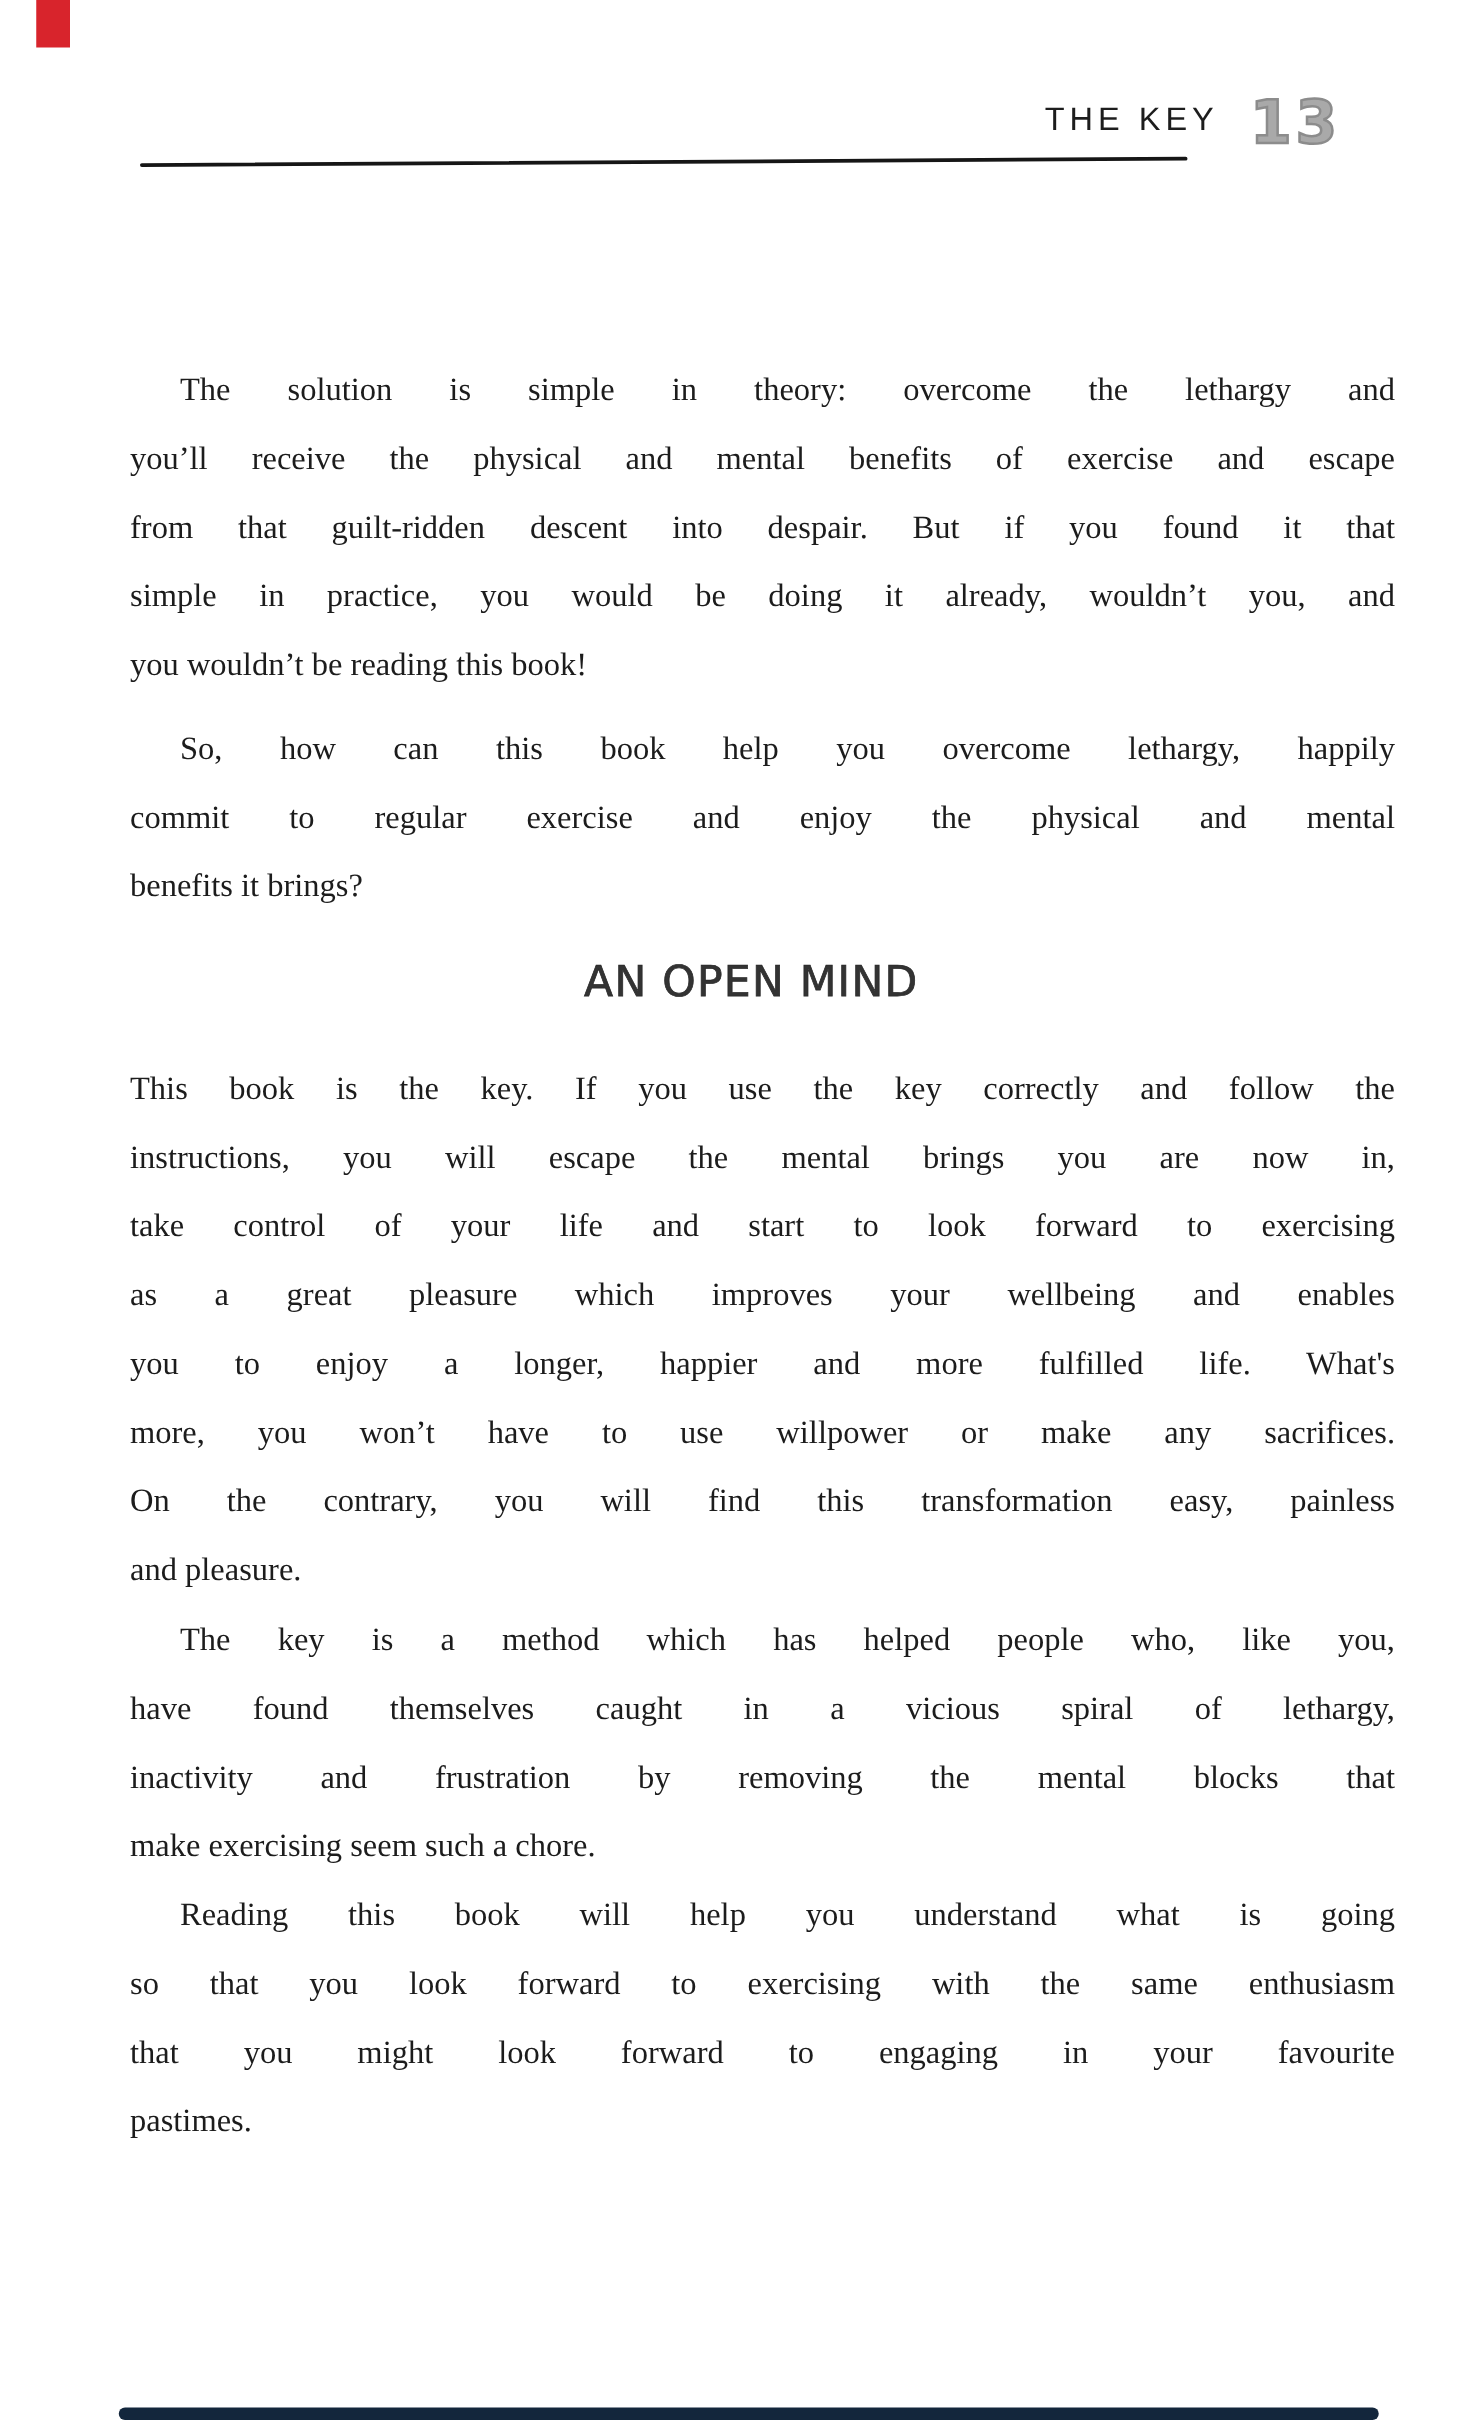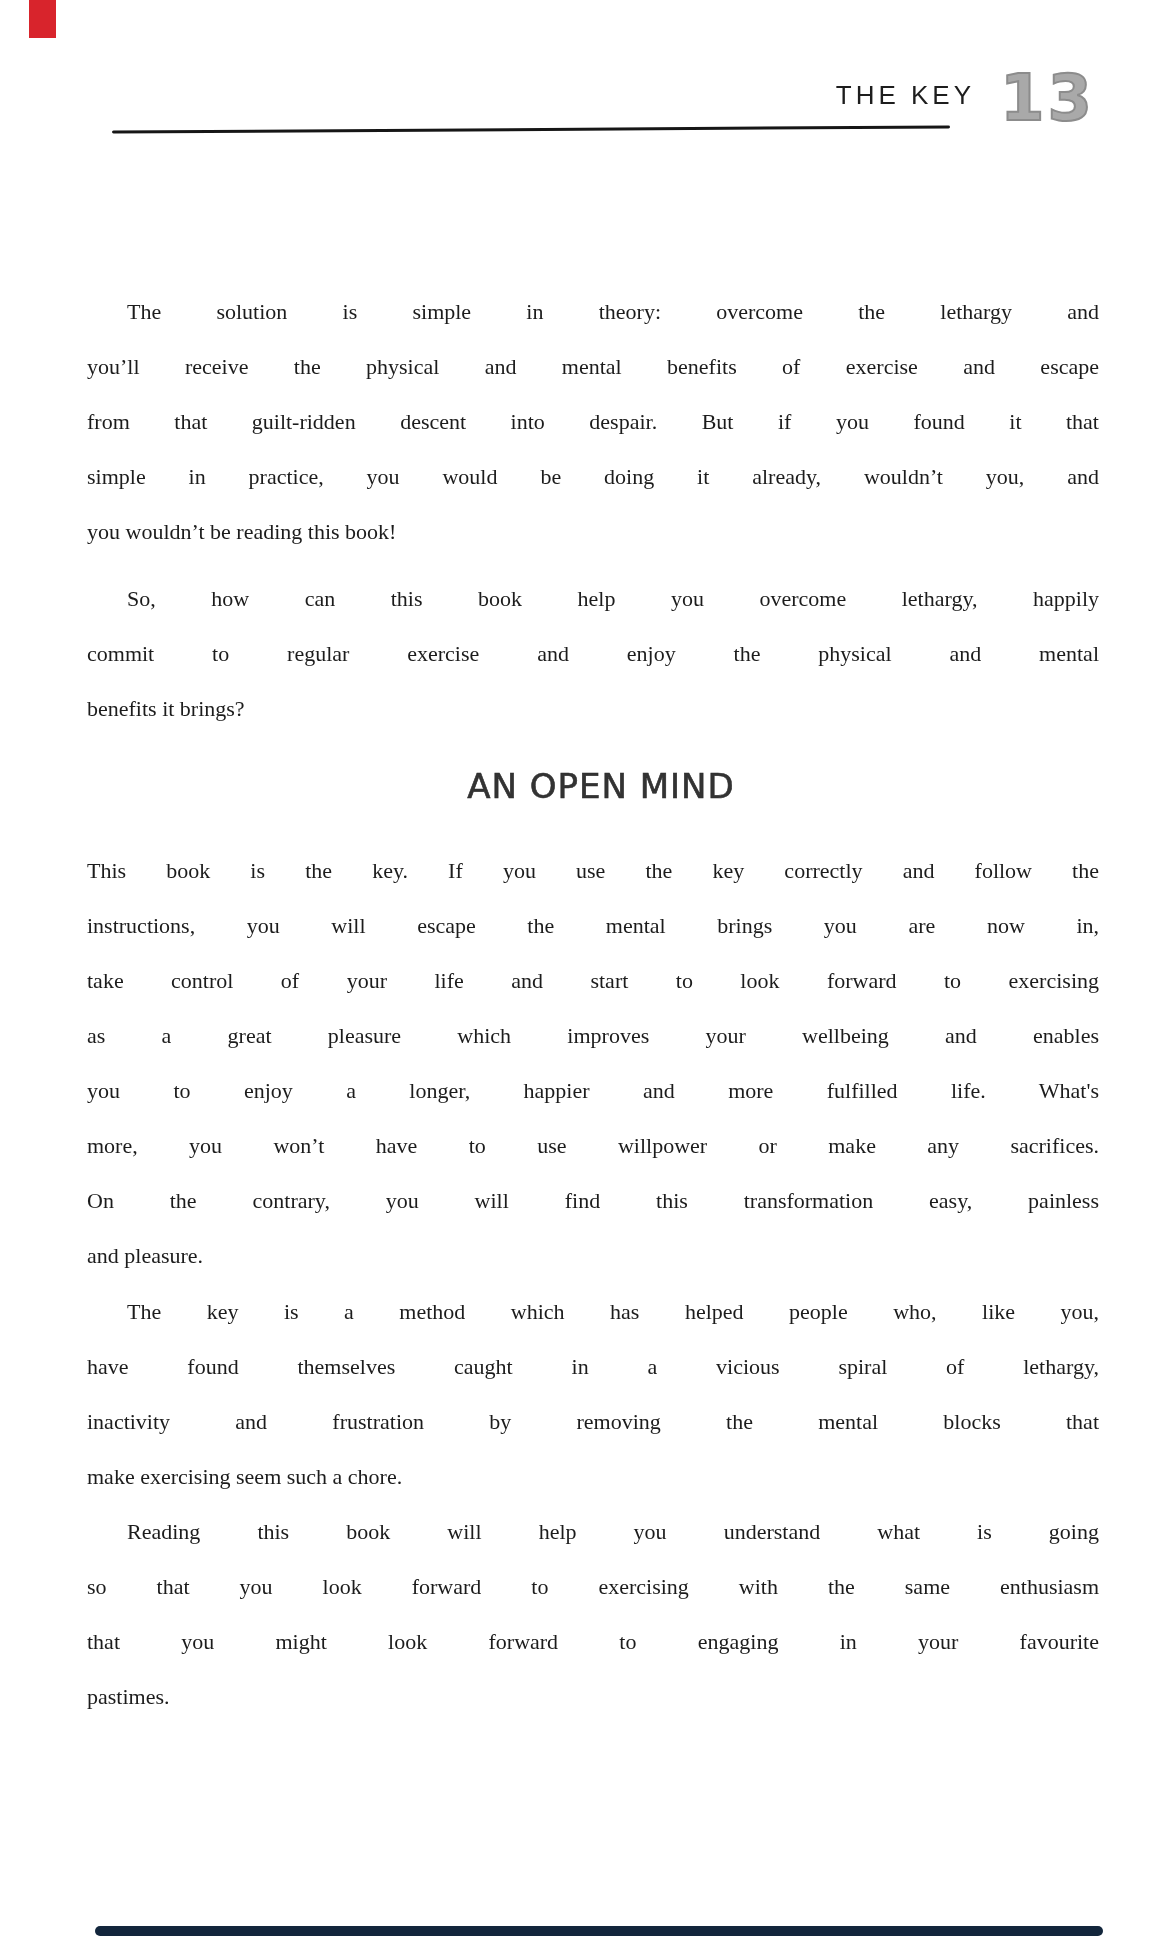--- a/index.html
+++ b/index.html
@@ -36,41 +36,41 @@
     font-size: 26px;
     letter-spacing: 4px;
     color: #1d1d1d;
     white-space: nowrap;
   }
   .page-number {
     position: absolute;
     left: 1000px; top: 70px;
     font-family: "DejaVu Sans", sans-serif;
     font-weight: 800;
-    font-size: 64px;
+    font-size: 48px;
     line-height: 56px;
     letter-spacing: 3px;
     color: #a9a9a9;
     -webkit-text-stroke: 2px #8c8c8c;
   }
   .header-rule {
     position: absolute;
     left: 112px; top: 128px;
     width: 838px; height: 3px;
     background: #161616;
     border-radius: 2px;
     transform: rotate(-0.35deg);
   }
 
   
   .bodycol {
     position: absolute;
-    left: 87px;
+    left: 104px;
     width: 1012px;
-    font-size: 22px;
+    font-size: 26px;
   }
   .jline {
     height: 55px;
     line-height: 55px;
     text-align: justify;
     text-align-last: justify;
     white-space: normal;
     overflow: visible;
   }
   .jline.last { text-align-last: left; }

